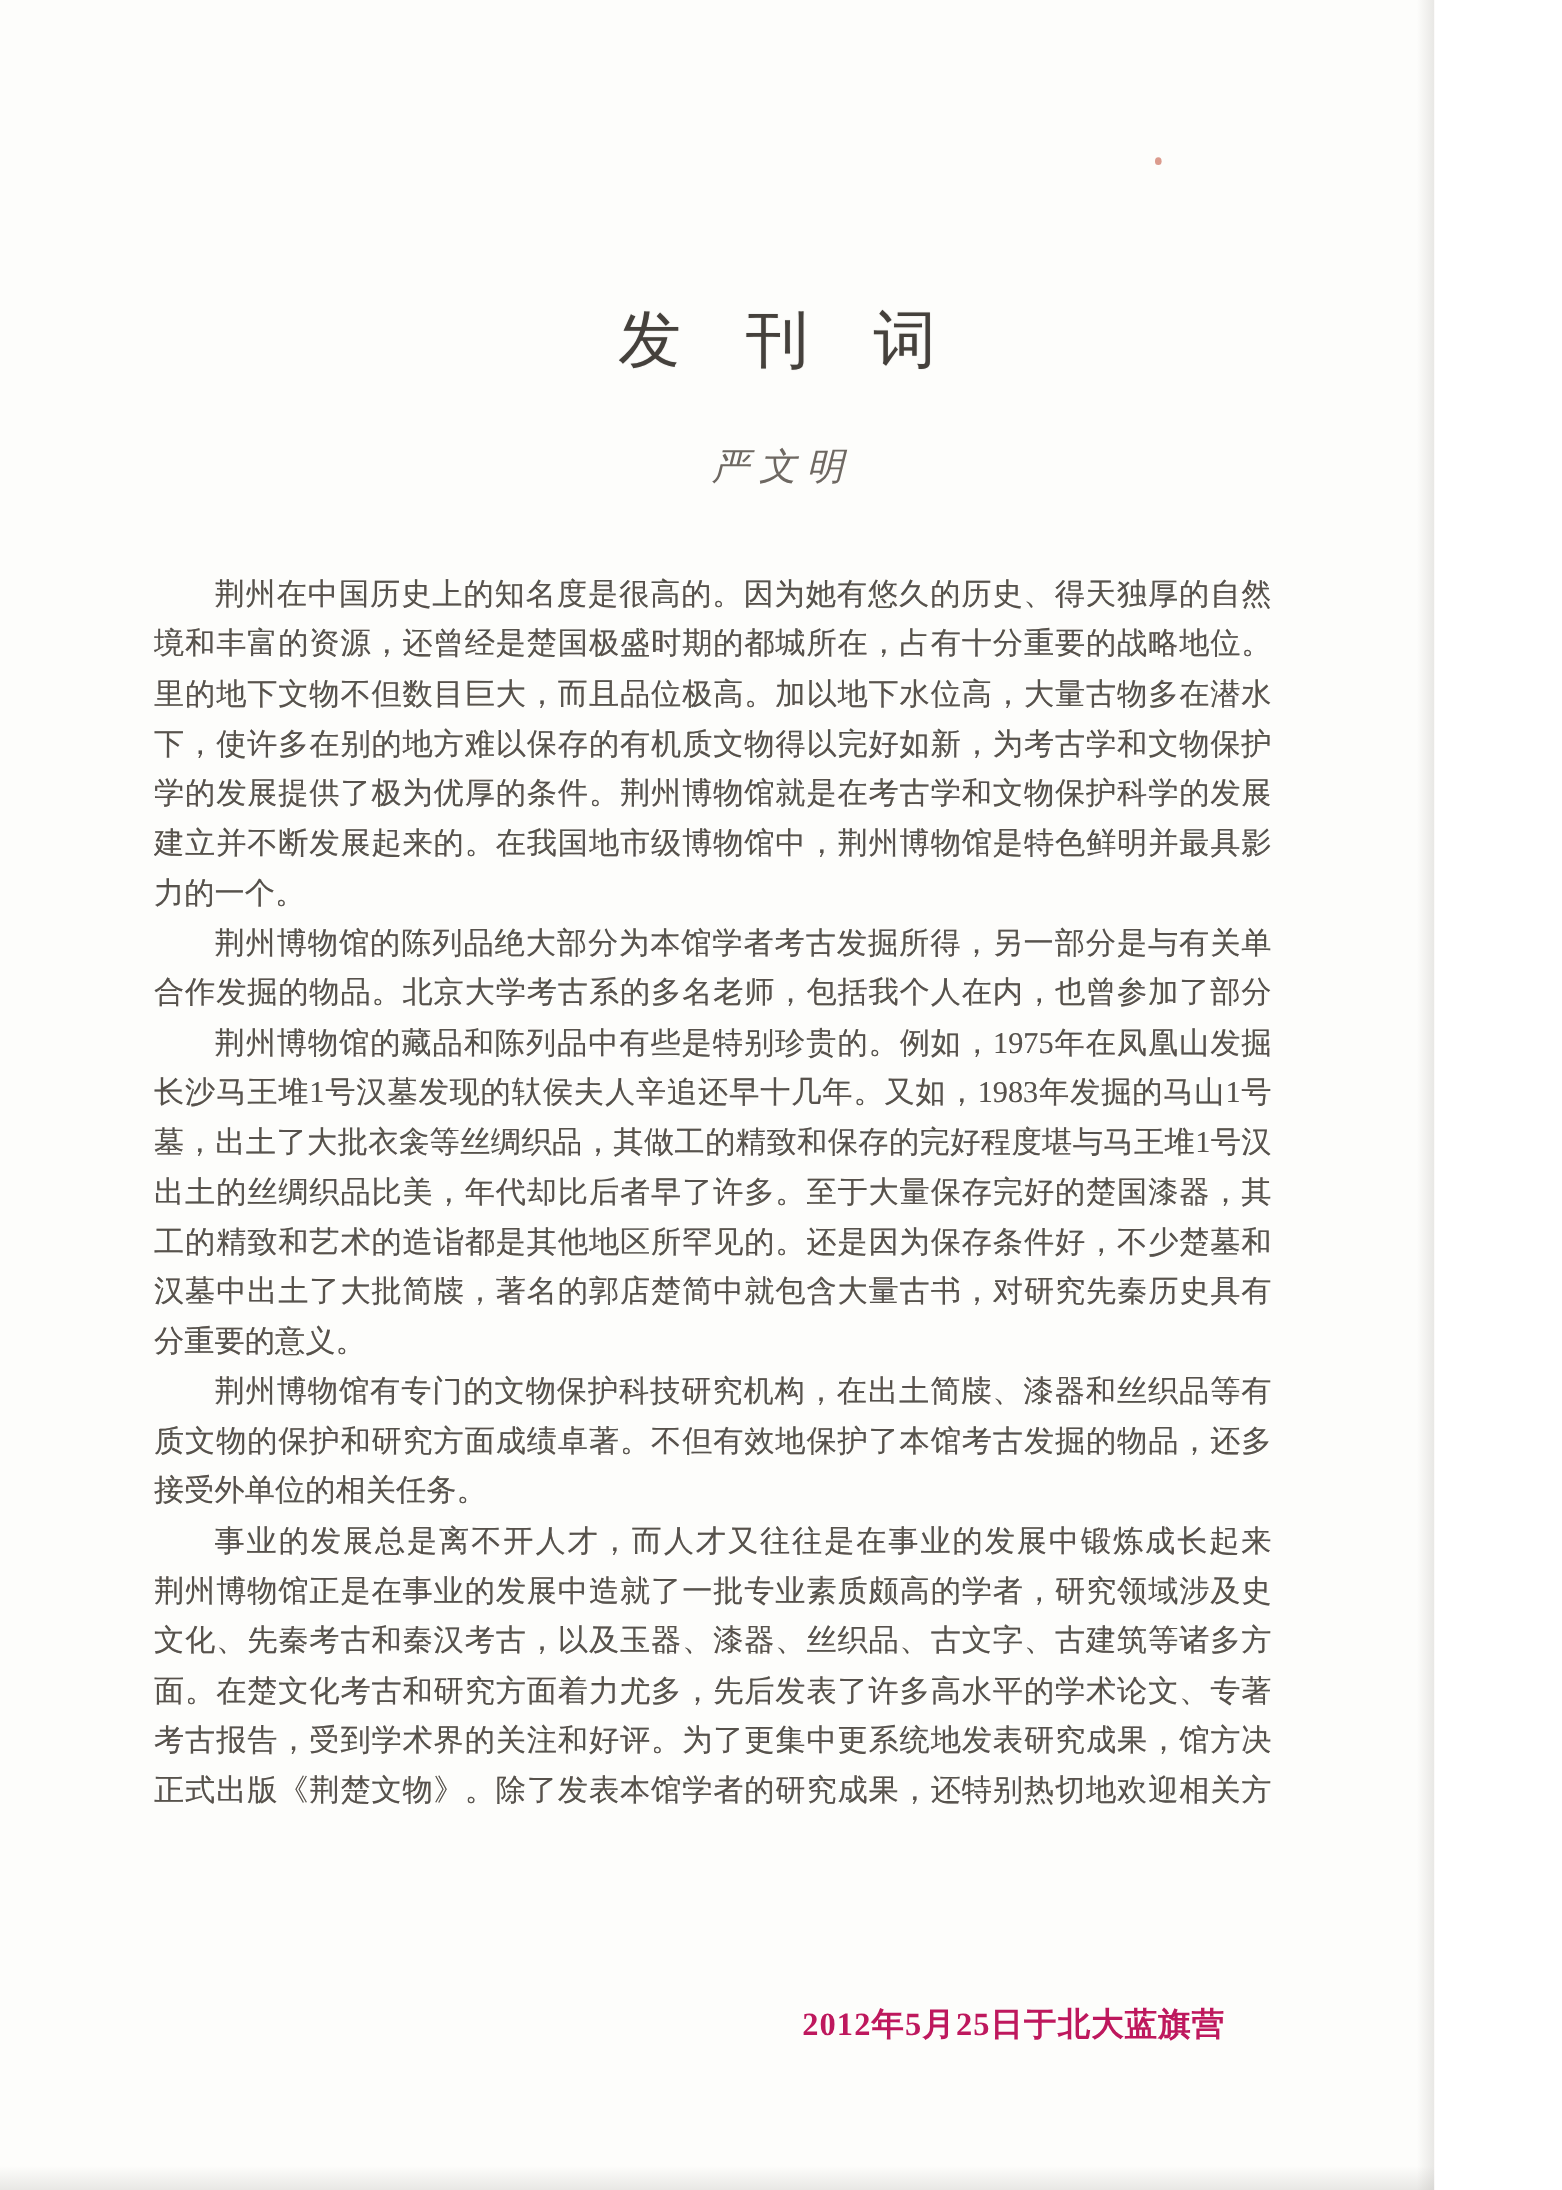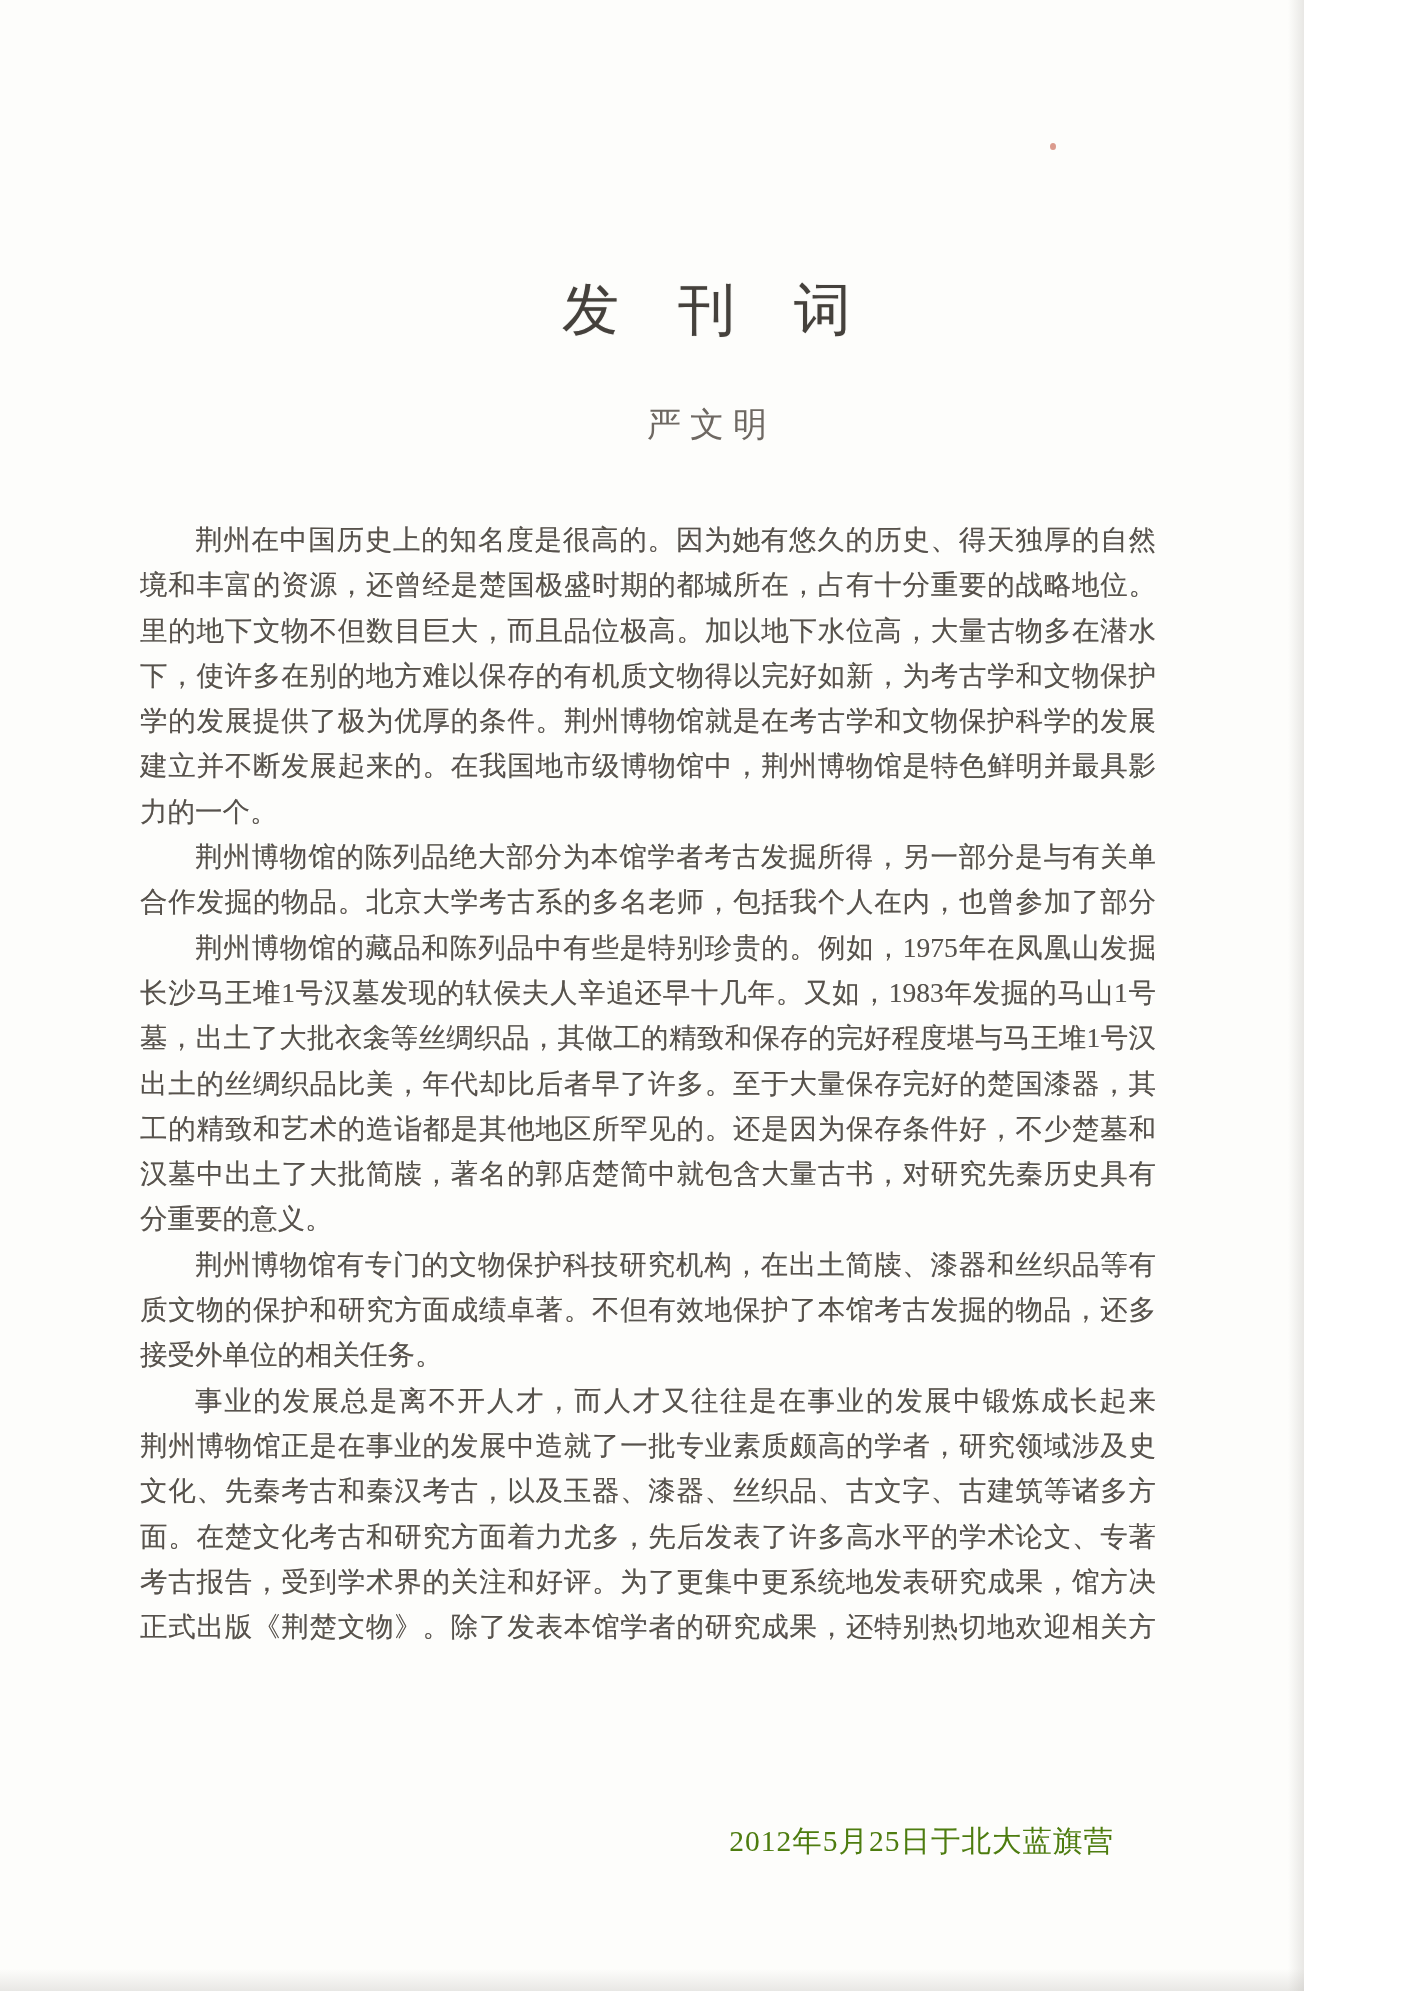--- a/index.html
+++ b/index.html
@@ -53,20 +53,21 @@
   .author {
     position: absolute;
     left: 199px; top: 405px;
     width: 1016px;
     text-align: center;
     font-size: 34px;
     line-height: 40px;
     letter-spacing: 9px;
     text-indent: 9px;
     color: #6e6862;
+    font-style: italic;
   }
   .body-text {
     position: absolute;
     left: 140px; top: 517px;
     width: 1016px;
     font-size: 27.5px;
     line-height: 45.3px;
     color: #57524c;
     text-shadow: 0 0 0.6px rgba(87,82,76,0.45);
   }
@@ -76,22 +77,23 @@
     height: 45.3px;
     overflow: hidden;
   }
   .line.para-start { text-indent: 2em; }
   .line.para-end   { text-align-last: left; }
   .date-line {
     position: absolute;
     right: 190px; top: 1822px;
     font-size: 29.5px;
     line-height: 38px;
-    color: #4d7c0f;
+    color: #be185d;
     letter-spacing: 1px;
+    font-weight: bold;
   }
 </style>
 </head>
 <body>
 
 <div class="scan">
 
   <div class="speck"></div>
 
   <div class="title">发　刊　词</div>

